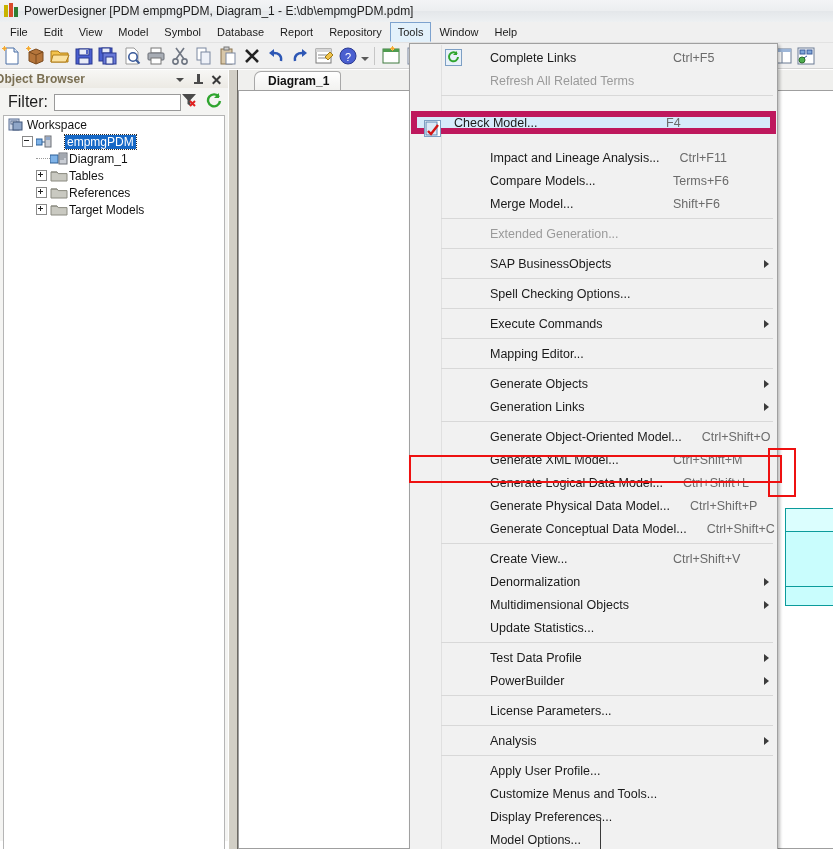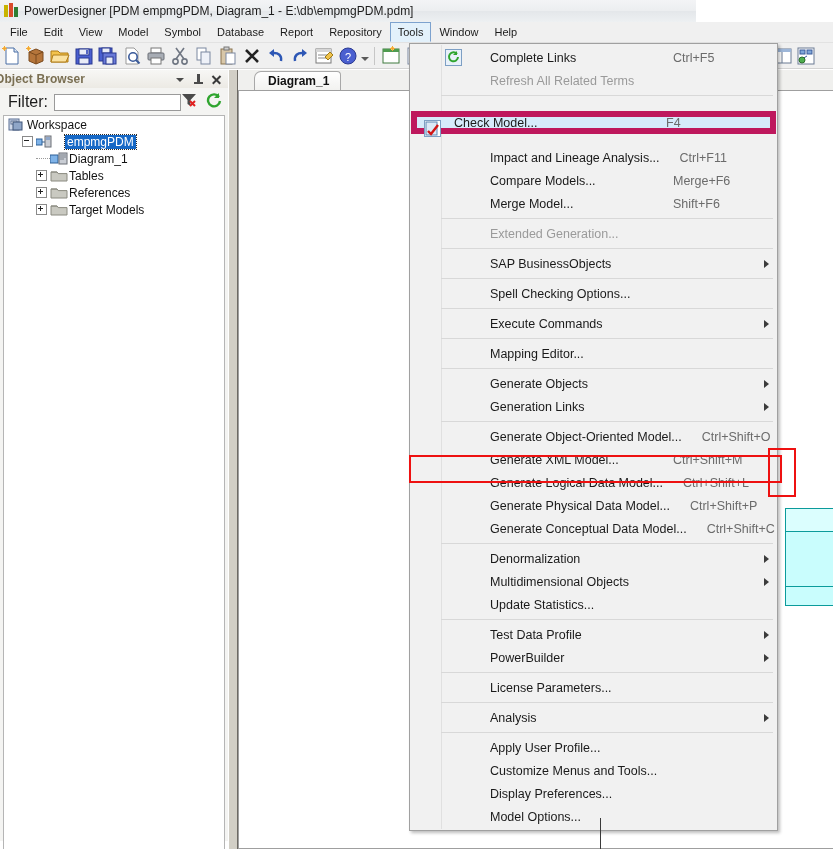--- a/index.html
+++ b/index.html
@@ -10,21 +10,21 @@
     font-family: "Liberation Sans", sans-serif;
   }
   #app {
     position: relative;
     width: 833px; height: 849px;
     background: #ffffff;
   }
 
   
   #titlebar {
-    position: absolute; left: 0; top: 0; width: 696px; height: 22px;
+    position: absolute; left: 0; top: 0; width: 833px; height: 22px;
     background: linear-gradient(to bottom, #f3f4f6 0%, #eceef0 48%, #e4e7ea 52%, #edf0f2 100%);
     border-bottom: 1px solid #cfd3d8;
     display: flex; align-items: center;
   }
   #app-icon {
     width: 16px; height: 16px; margin-left: 3px; margin-right: 5px;
     position: relative; flex: none;
   }
   #app-icon .b1 { position:absolute; left:1px; top:2px; width:4px; height:12px; background:#c8b400; }
   #app-icon .b2 { position:absolute; left:6px; top:0px; width:4px; height:14px; background:#d94b2b; }
@@ -594,21 +594,21 @@
           </svg></div>
         <span class="label">Check Model...</span>
         <span class="accel">F4</span>
       </div>
       <div class="mi">
         <span class="label">Impact and Lineage Analysis...</span>
         <span class="accel">Ctrl+F11</span>
       </div>
       <div class="mi">
         <span class="label">Compare Models...</span>
-        <span class="accel">Merge+F6</span>
+        <span class="accel">Terms+F6</span>
       </div>
       <div class="mi">
         <span class="label">Merge Model...</span>
         <span class="accel">Shift+F6</span>
       </div>
       <div class="msep"></div>
       <div class="mi disabled">
         <span class="label">Extended Generation...</span>
       </div>
       <div class="msep"></div>
@@ -653,20 +653,24 @@
       </div>
       <div class="mi">
         <span class="label">Generate Physical Data Model...</span>
         <span class="accel">Ctrl+Shift+P</span>
       </div>
       <div class="mi">
         <span class="label">Generate Conceptual Data Model...</span>
         <span class="accel">Ctrl+Shift+C</span>
       </div>
       <div class="msep"></div>
+      <div class="mi">
+        <span class="label">Create View...</span>
+        <span class="accel">Ctrl+Shift+V</span>
+      </div>
       <div class="mi">
         <span class="label">Denormalization</span>
         <span class="arrow"></span>
       </div>
       <div class="mi">
         <span class="label">Multidimensional Objects</span>
         <span class="arrow"></span>
       </div>
       <div class="mi">
         <span class="label">Update Statistics...</span>

